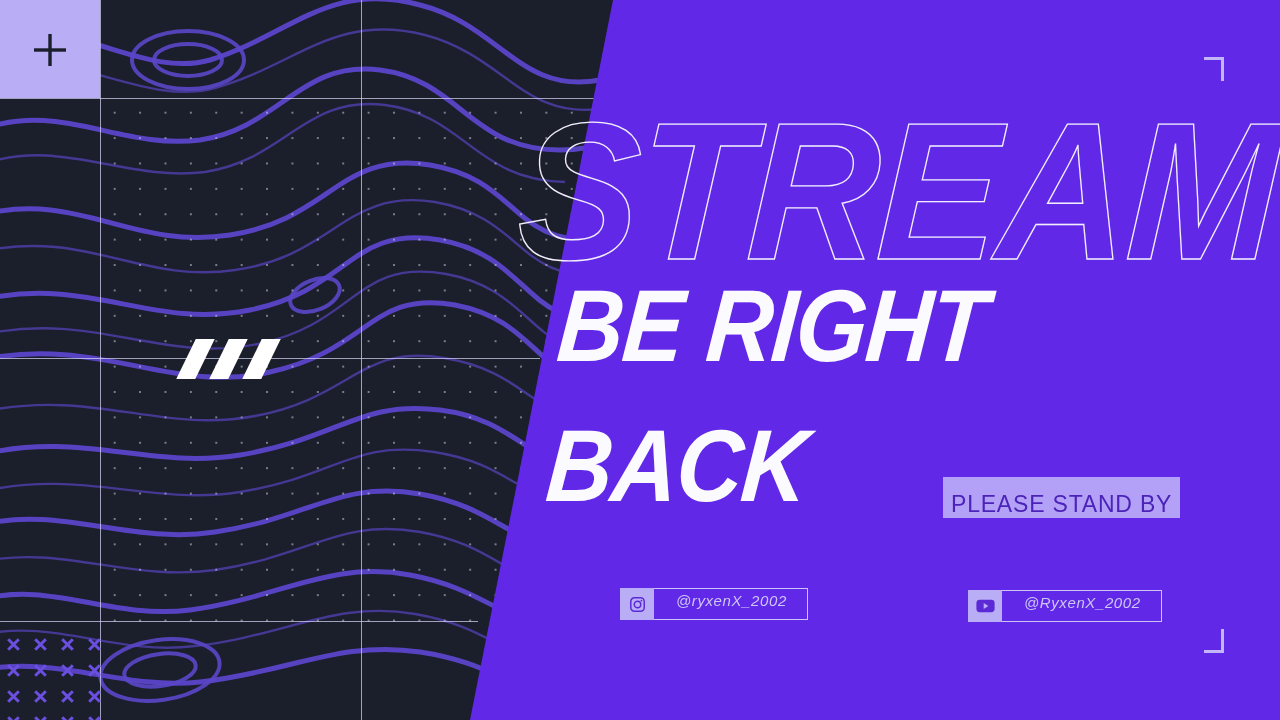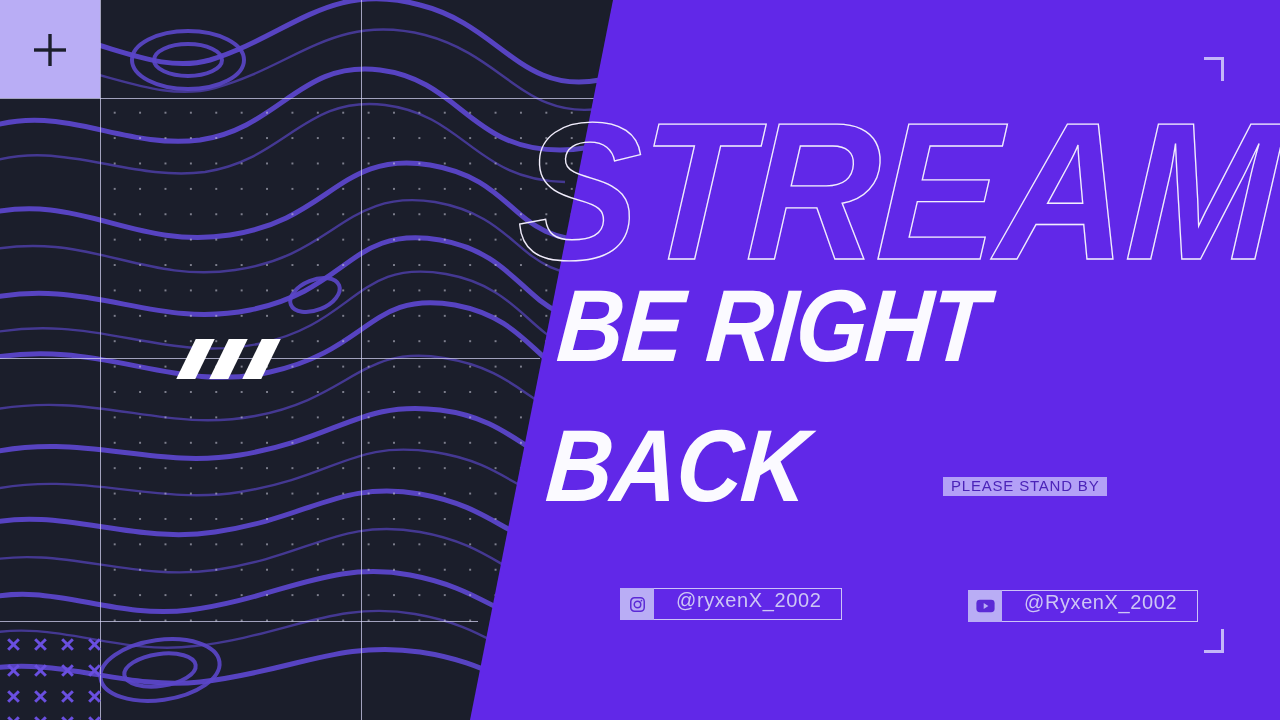--- a/index.html
+++ b/index.html
@@ -170,27 +170,27 @@
     transform-origin: left top;
     white-space: nowrap;
   }
   .brb .l2 { display: block; margin-top: 40px; }
 
   
   .standby {
     position: absolute;
     left: 943px;
     top: 477px;
-    height: 19px;
+    height: 41px;
     padding: 0 8px;
     display: flex;
-    align-items: flex-start;
+    align-items: flex-end;
     background: rgba(200,190,250,0.80);
     color: #4b23b8;
-    font-size: 15px;
+    font-size: 23px;
     letter-spacing: 0.8px;
     white-space: nowrap;
   }
 
   
   .badge {
     position: absolute;
     display: flex;
     align-items: stretch;
     height: 32px;
@@ -202,23 +202,24 @@
     justify-content: center;
     background: #b9adf5;
   }
   .badge .handle {
     display: flex;
     align-items: center;
     padding: 0 20px 8px 22px;
     border: 1px solid #cdc3f7;
     border-left: none;
     color: #cdc6f5;
-    font-size: 20px;
+    font-size: 15px;
     letter-spacing: 0.6px;
     white-space: nowrap;
+    font-style: italic;
   }
   .badge.ig { left: 620px; top: 588px; }
   .badge.yt { left: 968px; top: 590px; }
 </style>
 </head>
 <body>
 
 <div id="stage">
 
   <div class="dark-panel">

